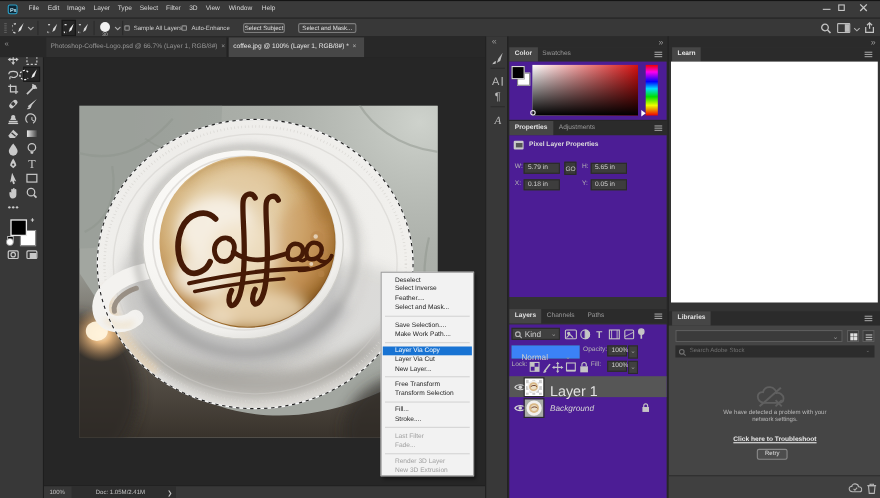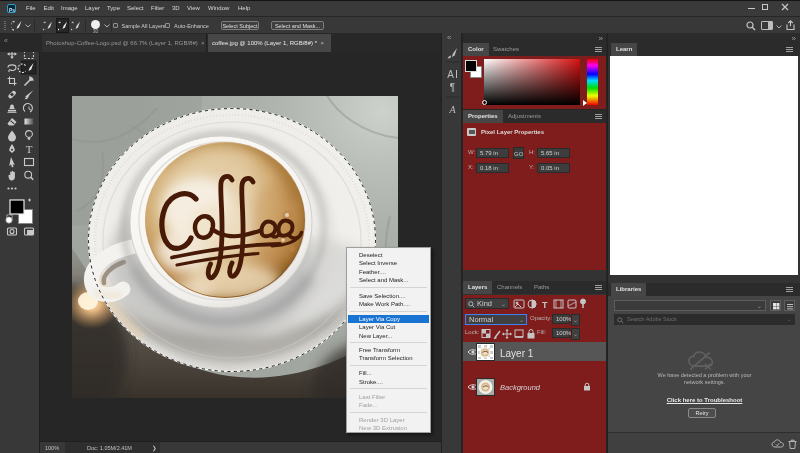--- a/index.html
+++ b/index.html
@@ -26,21 +26,21 @@
   #canvas{left:40px;top:52px;width:401px;height:389px;background:#262626;}
   
   #status{left:40px;top:441px;width:401px;height:12px;background:#383838;border-top:1px solid #202020;font-size:5.5px;}
   
   #icostrip{left:441px;top:33px;width:21px;height:420px;background:#383838;border-left:1px solid #212121;border-right:1px solid #212121;}
   #pcol1{left:463px;top:33px;width:143px;height:420px;background:#333333;}
   #pcol2{left:607px;top:33px;width:193px;height:420px;background:#333333;border-left:1px solid #212121;}
   .ptabrow{position:absolute;left:0;width:100%;height:13px;background:#2b2b2b;}
   .ptab{position:absolute;top:0;height:13px;font-size:6px;line-height:13px;padding:0 5px;color:#9a9a9a;white-space:nowrap;}
   .ptab.act{background:#464646;color:#e3e3e3;font-weight:bold;}
-  .pbody{position:absolute;left:0;width:100%;background:#7f1d1d;}
+  .pbody{position:absolute;left:0;width:100%;background:#4c1d95;}
   .field{position:absolute;height:10px;background:#3d3d3d;border:1px solid #2a2a2a;font-size:6px;color:#d2d2d2;line-height:9px;padding-left:3px;}
   .flab{position:absolute;font-size:6px;color:#b5b5b5;}
   .ham{position:absolute;width:7px;height:1px;background:#9f9f9f;box-shadow:0 2px 0 #9f9f9f,0 4px 0 #9f9f9f;}
   
   #cmenu{left:346px;top:247px;width:85px;height:186px;background:#f2f2f2;border:1px solid #9e9e9e;box-shadow:2px 2px 3px rgba(0,0,0,.45);}
   .mrow{position:absolute;left:1px;width:81px;height:8.6px;font-size:6px;color:#1d1d1d;padding-left:11px;line-height:8.8px;white-space:nowrap;}
   .mrow.gray{color:#9f9f9f;}
   .msep{position:absolute;left:3px;width:77px;height:1px;background:#d4d4d4;}
 </style></head>
 <body>
@@ -483,21 +483,21 @@
           <text x="29" y="9.5" font-size="9" font-weight="bold" fill="#c5c5c5" stroke="none" font-family="Liberation Sans">T</text>
           <rect x="41" y="2" width="9" height="8"></rect>
             <path d="M43 2 L43 10 M48 2 L48 10" stroke-width="0.8"></path>
           <rect x="55" y="2" width="8" height="8" rx="1"></rect>
             <path d="M55 8 L63 4" stroke-width="0.8"></path>
           <circle cx="70" cy="3.5" r="2.5" fill="#c5c5c5"></circle>
             <path d="M70 6 L70 10" stroke-width="1.5"></path>
         </g>
       </svg>
 
-      <div style="position:absolute;left:2px;top:19px;width:62px;height:11px;background:#404040;border:1px solid #3b82f6;font-size:7.5px;color:#cecece;line-height:10px;">
+      <div style="position:absolute;left:2px;top:19px;width:62px;height:11px;background:#404040;border:6px solid #3b82f6;font-size:7.5px;color:#cecece;line-height:10px;">
           <span style="position:absolute;left:3px">Normal</span>
           <span style="position:absolute;right:2px;color:#9a9a9a;font-size:6px;">⌄</span>
         </div>
       <span class="flab" style="left:67px;top:20px;">Opacity:</span>
       <div class="field" style="left:89px;top:19px;width:18px;">100%</div>
       <div style="position:absolute;left:108px;top:19px;width:9px;height:12px;background:#404040;border:1px solid #2a2a2a;color:#9a9a9a;font-size:6px;text-align:center;line-height:11px;">⌄</div>
 
       <span class="flab" style="left:2px;top:34px;">Lock:</span>
       <svg width="55" height="12" viewBox="0 0 55 12" style="position:absolute;left:18px;top:33px;">
         <g stroke="#c5c5c5" fill="none" stroke-width="1">
@@ -526,23 +526,23 @@
             <circle cx="6" cy="4" r="1.6" fill="#d5d5d5"></circle>
           </svg>
         <div style="position:absolute;left:14px;top:1.5px;width:17px;height:16px;background:conic-gradient(#fff 0 25%,#cbcbcb 0 50%,#fff 0 75%,#cbcbcb 0) 0 0/6px 6px,#fff;border:1.5px solid #fff;outline:1px solid #2a2a2a;">
           <svg width="14" height="13" viewBox="0 0 28 26">
               <circle cx="14" cy="13" r="11" fill="#f1f0ee"></circle>
               <circle cx="14" cy="13" r="8" fill="#d9b886"></circle>
               <circle cx="14" cy="13" r="5" fill="#eadfc9"></circle>
               <path d="M9 13 C12 10 18 10 20 13" stroke="#5a2410" stroke-width="1.5" fill="none"></path>
             </svg>
         </div>
-        <span style="position:absolute;left:37px;top:6px;font-size:10px;color:#e2e2e2;">Layer 1</span>
-      </div>
-      <div style="position:absolute;left:0;top:66px;width:118px;height:19px;margin-top:16px;">
+        <span style="position:absolute;left:37px;top:6px;font-size:13px;color:#e2e2e2;">Layer 1</span>
+      </div>
+      <div style="position:absolute;left:0;top:66px;width:118px;height:19px;">
         <svg width="12" height="8" viewBox="0 0 12 8" style="position:absolute;left:4px;top:6px;">
             <path d="M1 4 C3 1 9 1 11 4 C9 7 3 7 1 4 Z" fill="none" stroke="#d5d5d5"></path>
             <circle cx="6" cy="4" r="1.6" fill="#d5d5d5"></circle>
           </svg>
         <div style="position:absolute;left:14px;top:1.5px;width:17px;height:16px;background:#a9aca6;outline:1px solid #2a2a2a;">
           <svg width="17" height="16" viewBox="0 0 34 32">
               <circle cx="17" cy="16" r="14" fill="#f1f0ee"></circle>
               <circle cx="17" cy="16" r="9" fill="#d9b886"></circle>
               <circle cx="17" cy="16" r="5.5" fill="#eadfc9"></circle>
               <path d="M12 16 C15 13 21 13 23 16" stroke="#5a2410" stroke-width="1.5" fill="none"></path>

